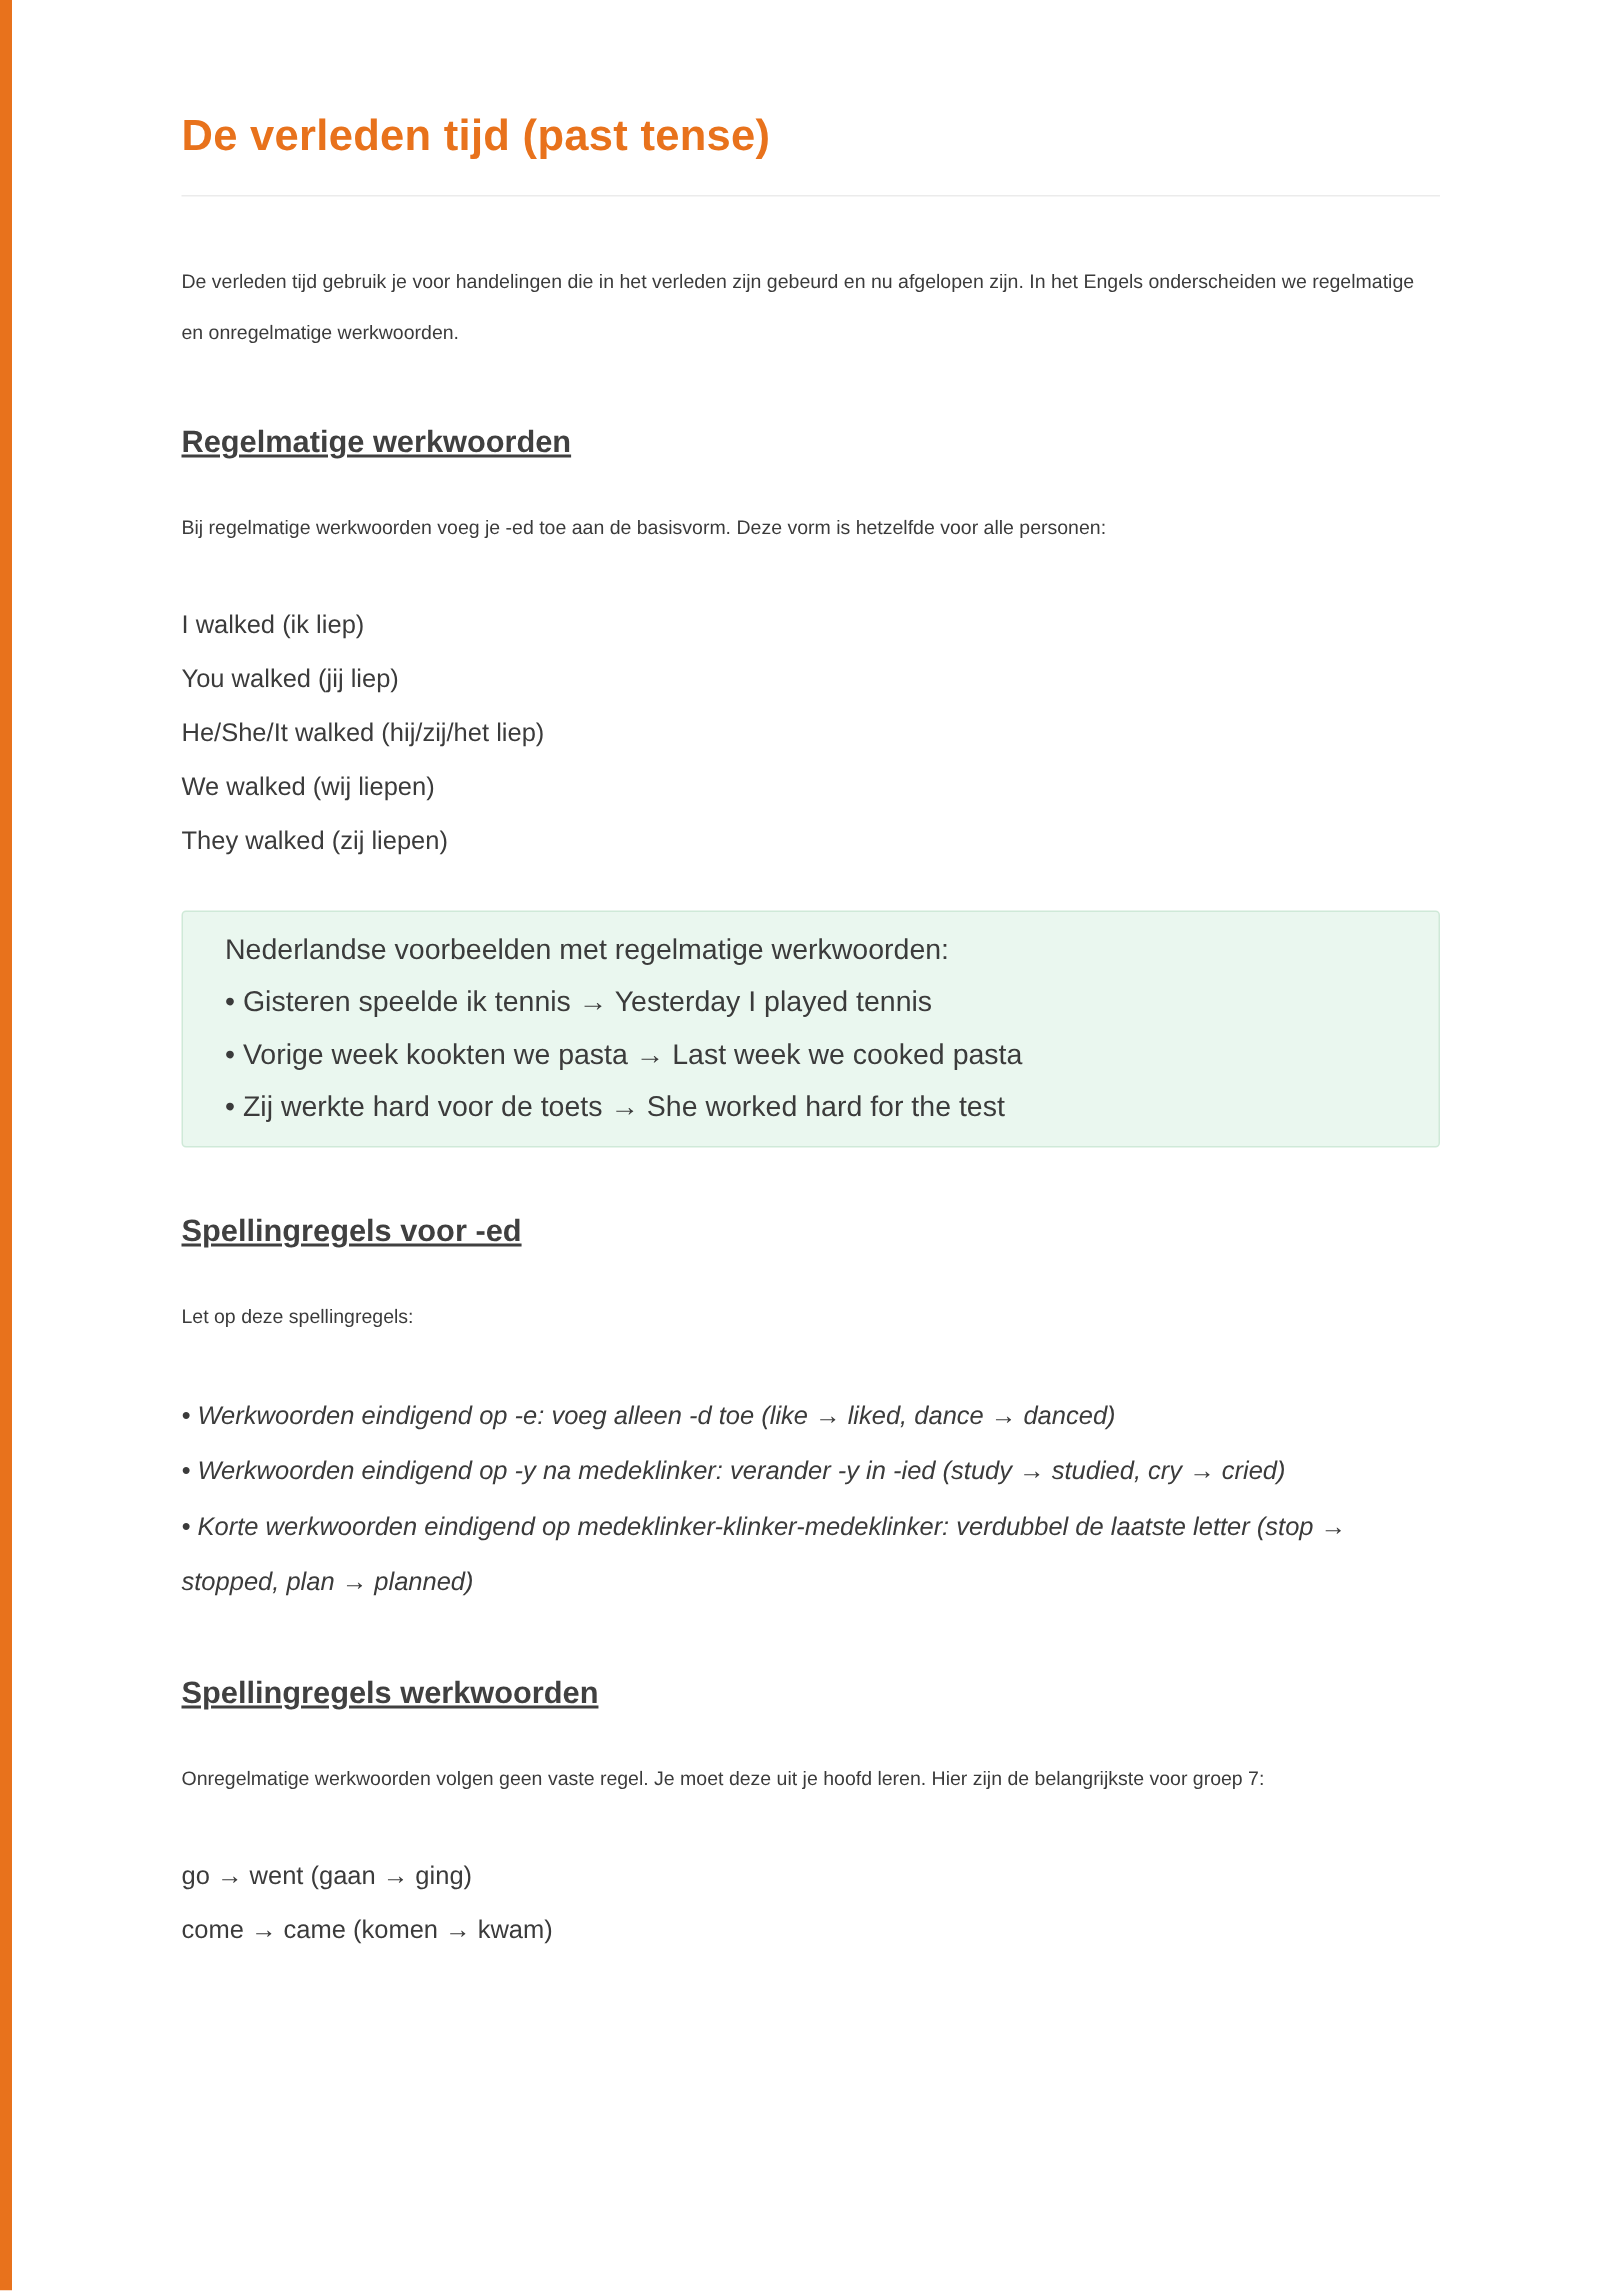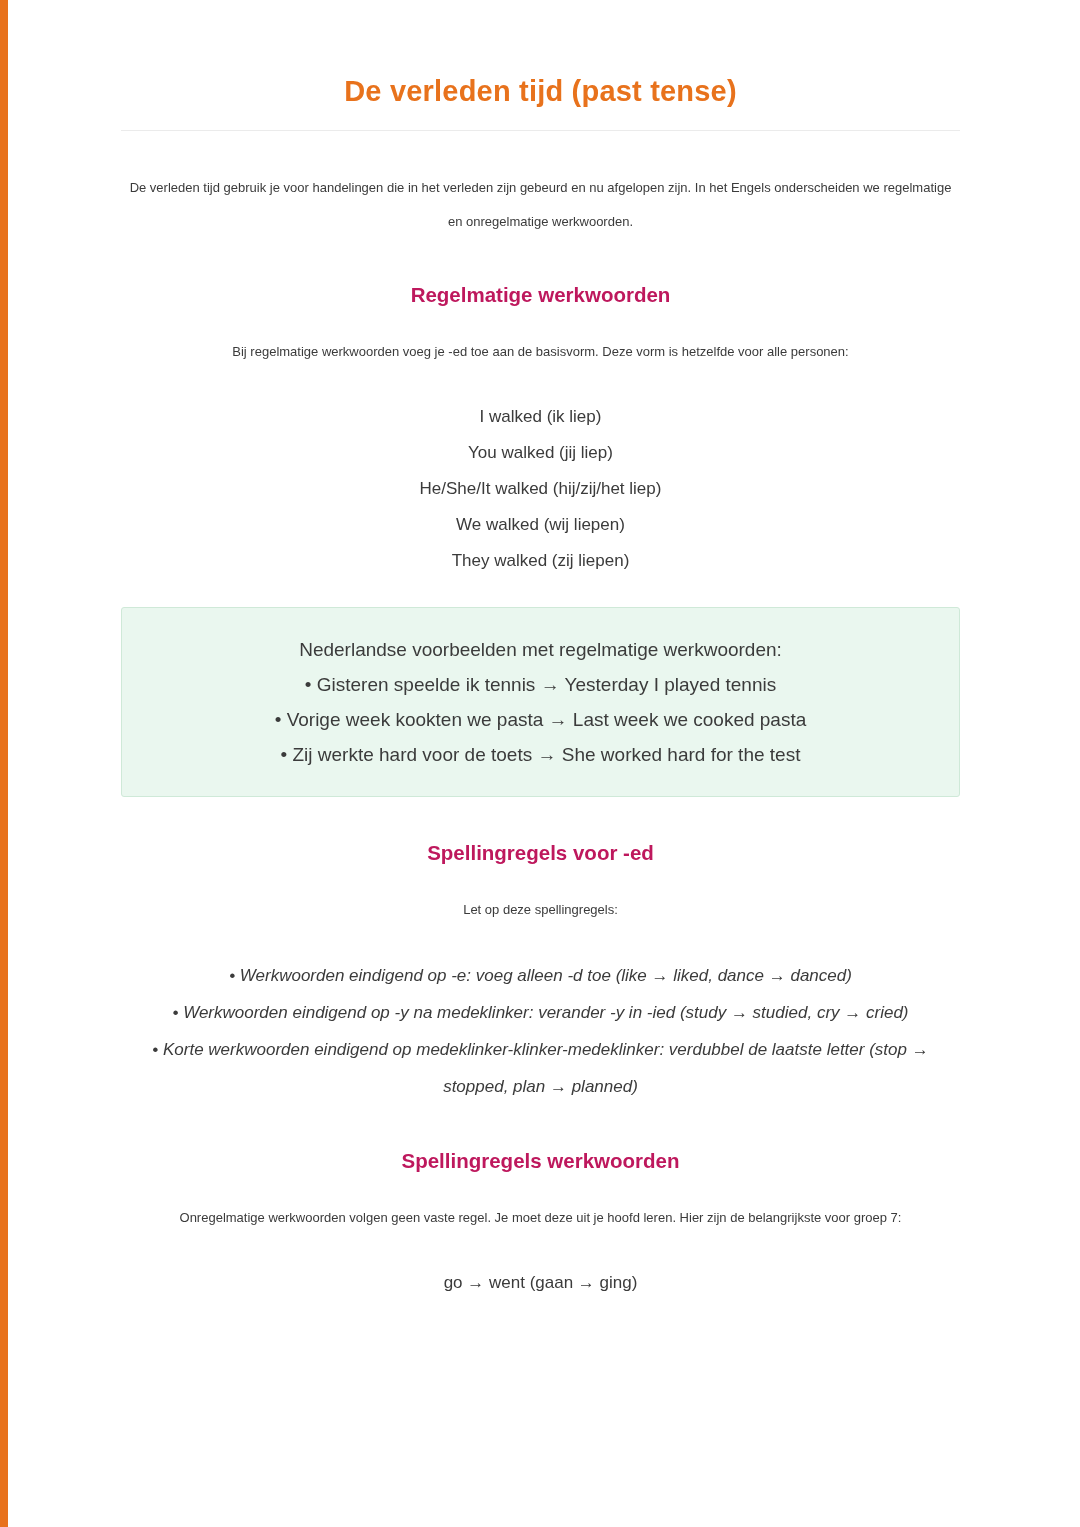--- a/index.html
+++ b/index.html
@@ -1,15 +1,15 @@
 <!DOCTYPE html>
 <html><head>
 <meta charset="utf-8">
 <style>
-  * { box-sizing: border-box; text-align: center; }
+  * { box-sizing: border-box; }
   html, body { margin: 0; padding: 0; }
   body {
     width: 1080px;
     min-height: 1527px;
     background: #ffffff;
     font-family: "Liberation Sans", "DejaVu Sans", sans-serif;
     color: #3b3b3b;
     position: relative;
   }
   .accent-bar {
@@ -39,34 +39,35 @@
   p {
     margin: 0 0 30px;
     font-size: 13px;
     line-height: 34px;
   }
   h2 {
     margin: 44px 0 28px;
     font-size: 20.5px;
     line-height: 24px;
     font-weight: 700;
-    color: #be185d;
+    color: #404040;
+    text-decoration: underline;
   }
   .lines {
     font-size: 17px;
     line-height: 36px;
     margin: 0 0 10px;
   }
   .rules { line-height: 37px; font-style: italic; }
   .callout {
     margin: 28px 0 14px;
     background: #eaf7ef;
     border: 1px solid #cfe9d8;
     border-radius: 3px;
-    padding: 24px 28px;
+    padding: 8px 28px;
     font-size: 19px;
     line-height: 35px;
   }
 </style>
 </head>
 <body>
 
 <div class="accent-bar"></div>
 
 <main class="content">
@@ -101,15 +102,16 @@
     <div>• Werkwoorden eindigend op -e: voeg alleen -d toe (like → liked, dance → danced)</div>
     <div>• Werkwoorden eindigend op -y na medeklinker: verander -y in -ied (study → studied, cry → cried)</div>
     <div>• Korte werkwoorden eindigend op medeklinker-klinker-medeklinker: verdubbel de laatste letter (stop → stopped, plan → planned)</div>
   </div>
 
   <h2>Spellingregels werkwoorden</h2>
   <p>Onregelmatige werkwoorden volgen geen vaste regel. Je moet deze uit je hoofd leren. Hier zijn de belangrijkste voor groep 7:</p>
 
   <div class="lines">
     <div>go → went (gaan → ging)</div>
+    <div>come → came (komen → kwam)</div>
   </div>
 
 </main>
 
 </body></html>

